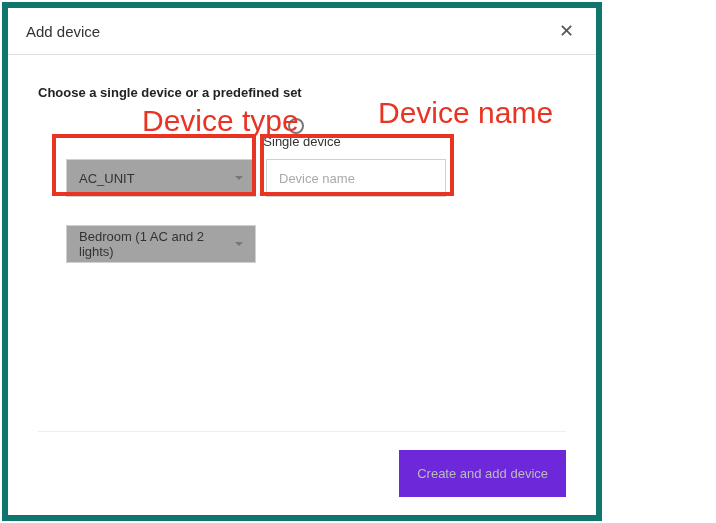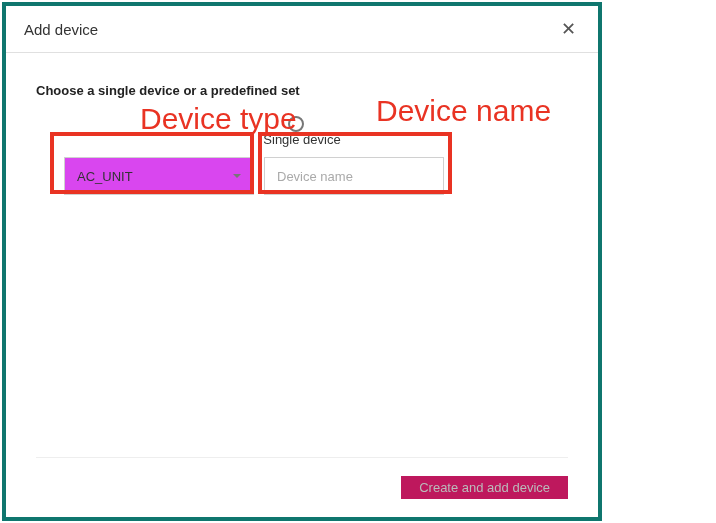--- a/index.html
+++ b/index.html
@@ -7,21 +7,21 @@
       margin: 0;
       padding: 0;
     }
     body {
       font-family: Arial, sans-serif;
       width: 716px;
       height: 523px;
       position: relative;
     }
     .dialog {
-      border: 4px solid #0f766e;
+      border: 6px solid #0f766e;
       width: 600px;
       height: 519px;
       margin: 2px;
       display: flex;
       flex-direction: column;
       position: relative;
     }
     .dialog-header {
       display: flex;
       align-items: center;
@@ -82,21 +82,21 @@
       width: 190px;
       height: 38px;
       border: 1px solid #d0d0d0;
       display: flex;
       align-items: center;
       justify-content: space-between;
       padding: 0 12px;
       font-size: 13px;
       color: #333;
       cursor: pointer;
-      background: #d946ef;
+      background: #a3a3a3;
     }
     .select-box .arrow-down {
       width: 0;
       height: 0;
       border-left: 4px solid transparent;
       border-right: 4px solid transparent;
       border-top: 4px solid #777;
       margin-left: 6px;
     }
     .text-input {
@@ -112,24 +112,24 @@
       color: #aaa;
     }
     .dialog-footer {
       border-top: 1px solid #eee;
       margin: 0 30px;
       padding: 18px 0;
       display: flex;
       justify-content: flex-end;
     }
     .create-btn {
-      background: #be185d;
+      background: #6d28d9;
       color: #bbb;
       border: none;
-      padding: 4px 18px;
+      padding: 16px 18px;
       font-size: 13px;
       cursor: default;
     }
     
     .annotation-box {
       position: absolute;
       border: 4px solid #e93323;
       pointer-events: none;
     }
     .annotation-label {
@@ -160,20 +160,26 @@
       <div class="option-label">Single device</div>
     </div>
     <div class="controls-row">
       <div class="select-box">
         <span>AC_UNIT</span>
         <span class="arrow-down"></span>
       </div>
       <input class="text-input" type="text" placeholder="Device name" style="">
     </div>
 
+    <div class="controls-row">
+      <div class="select-box">
+        <span>Bedroom (1 AC and 2 lights)</span>
+        <span class="arrow-down"></span>
+      </div>
+    </div>
   </div>
 
   <div class="dialog-footer">
     <button class="create-btn">Create and add device</button>
   </div>
 
   <div class="annotation-box" style="left:44px; top:126px; width:204px; height:62px;"></div>
   <div class="annotation-box" style="left:252px; top:126px; width:194px; height:62px;"></div>
   <div class="annotation-label" style="left:134px; top:96px;">Device type</div>
   <div class="annotation-label" style="left:370px; top:88px;">Device name</div>

